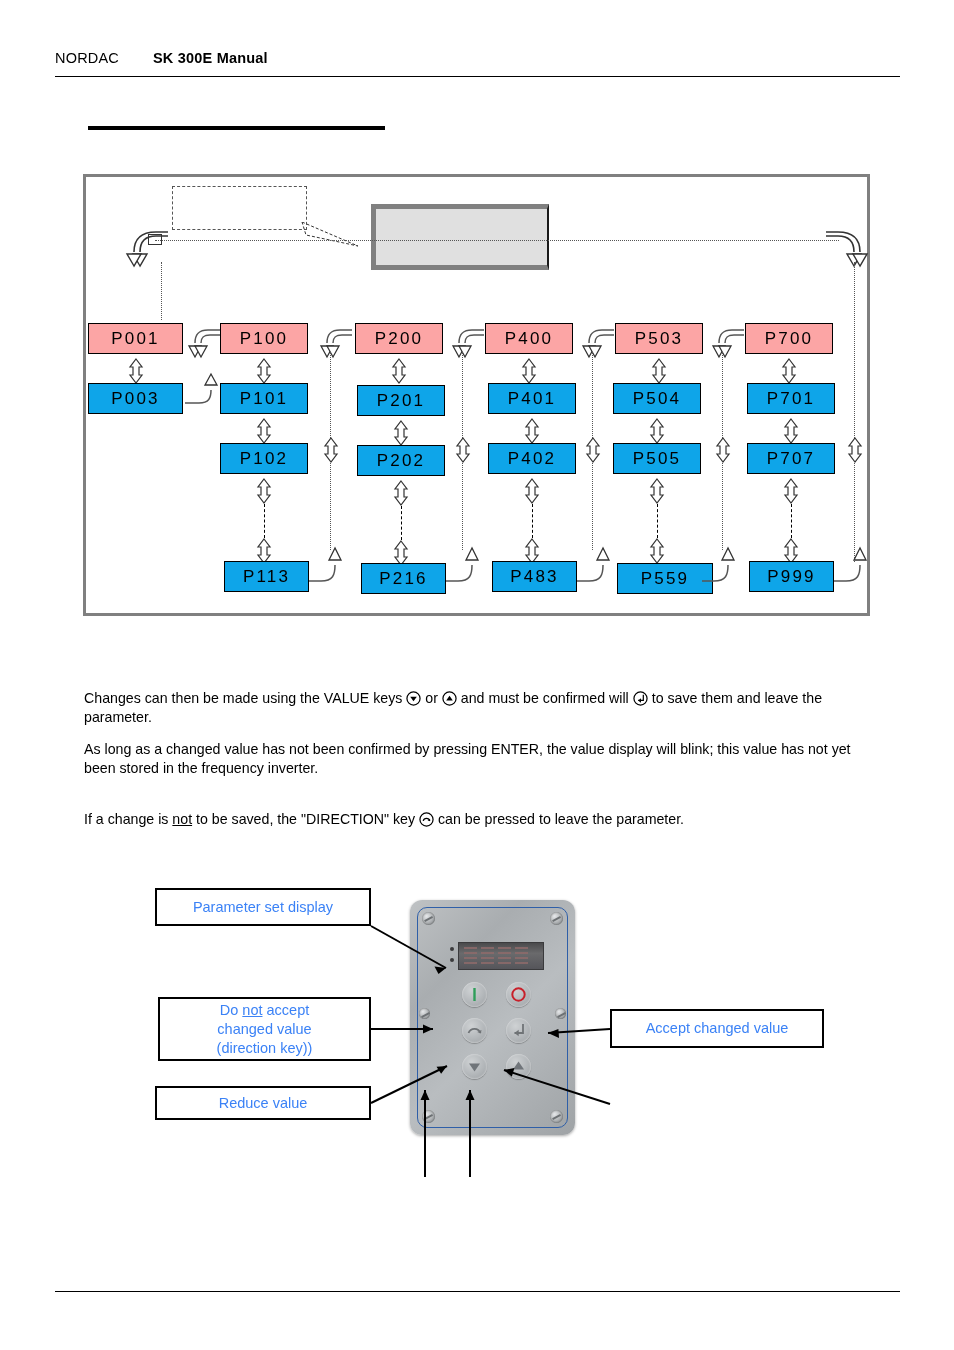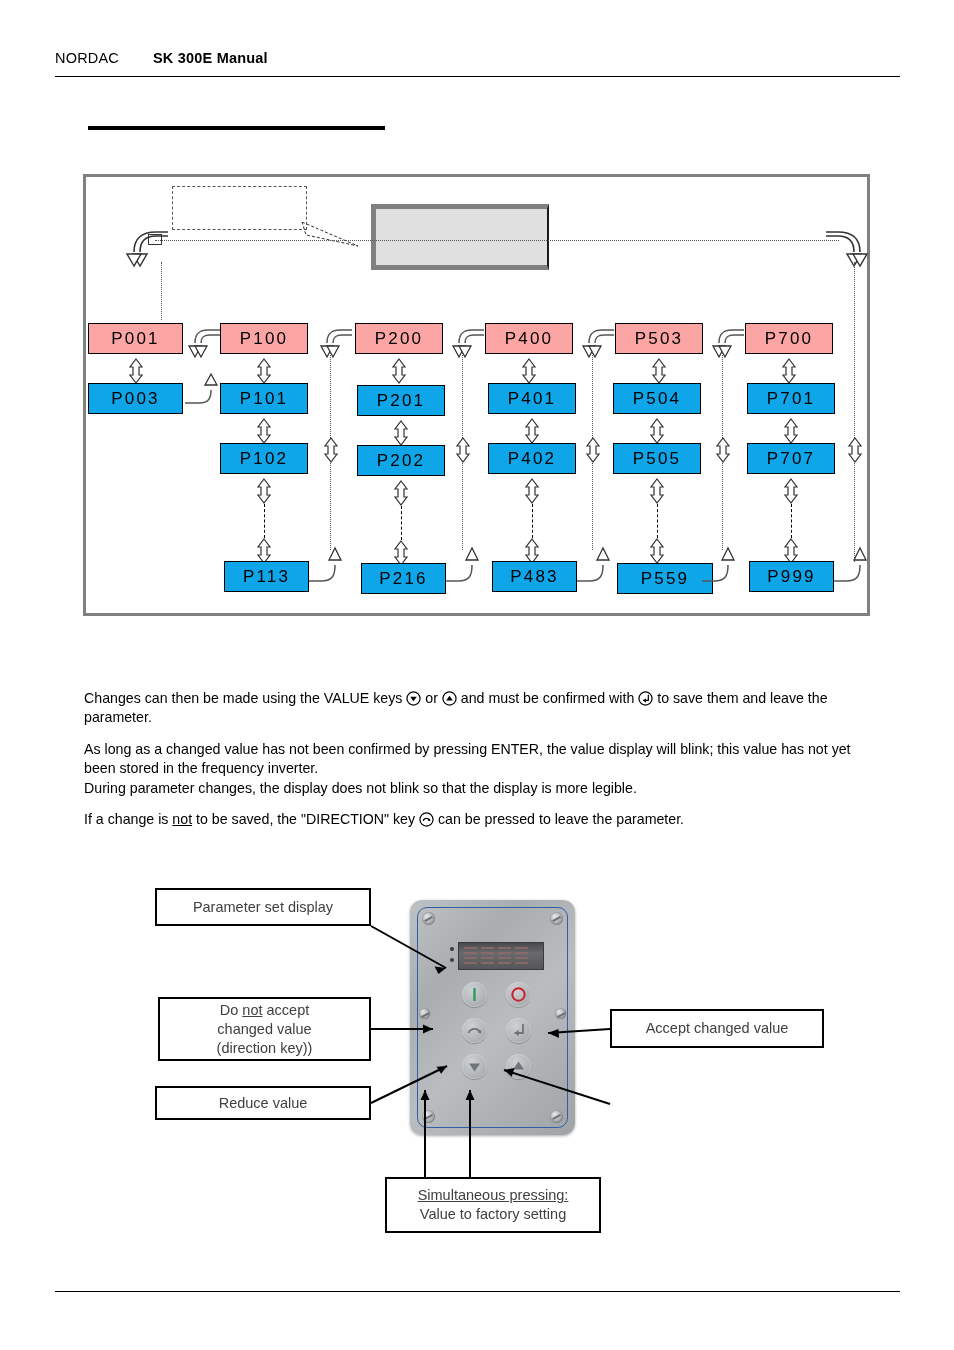--- a/index.html
+++ b/index.html
@@ -57,21 +57,21 @@
   
   .loop{position:absolute;}
 
   
   .txt{position:absolute;font-size:14.2px;line-height:19px;color:#000;}
   .txt .gap{display:inline-block;}
   .key{display:inline-block;vertical-align:-3px;width:15px;height:15px;}
   u{text-decoration:underline;}
 
   .lbl{position:absolute;box-sizing:border-box;border:2px solid #000;background:#fff;
-       font-size:14.5px;line-height:19px;text-align:center;color:#404040;
+       font-size:14.5px;line-height:19px;text-align:center;color:#3b82f6;
        display:flex;align-items:center;justify-content:center;padding:3px 6px;}
 
   
   .keypad{position:absolute;left:410px;top:900px;width:165px;height:235px;
           border-radius:12px;
           background:linear-gradient(135deg,#bfc2c4 0%,#a9adb0 28%,#b9bdc0 55%,#9fa3a6 100%);
           box-shadow:0 1px 3px rgba(0,0,0,.35);overflow:hidden;}
   .keypad .inset{position:absolute;left:7px;top:7px;right:7px;bottom:7px;
                  border:1.5px solid #2f5fa8;border-radius:10px;}
   .screw{position:absolute;width:13px;height:13px;border-radius:50%;
@@ -314,32 +314,31 @@
     <span>Changes can then be made using the VALUE keys</span>
     <svg class="key" viewBox="0 0 16 16">
       <circle cx="8" cy="8" r="7" fill="none" stroke="#000" stroke-width="1.3"></circle>
       <path d="M4.5 6 h7 l-3.5 5 z" fill="#000"></path>
     </svg>
     <span>or</span>
     <svg class="key" viewBox="0 0 16 16">
       <circle cx="8" cy="8" r="7" fill="none" stroke="#000" stroke-width="1.3"></circle>
       <path d="M4.5 10 h7 l-3.5 -5 z" fill="#000"></path>
     </svg>
-    <span>and must be confirmed with</span>
+    <span>and must be confirmed will</span>
     <svg class="key" viewBox="0 0 16 16">
       <circle cx="8" cy="8" r="7" fill="none" stroke="#000" stroke-width="1.3"></circle>
       <path d="M11 4 V10 H5.5" fill="none" stroke="#000" stroke-width="1.3"></path>
       <path d="M5.5 10 l3 -2.4 v4.8 z" fill="#000"></path>
     </svg>
     <span>to save them and leave the parameter.</span>
   </div>
 
   <div class="txt" style="left:84px;top:740px;width:790px;">As long as a changed value has not been confirmed by pressing ENTER, the value display will blink; this value has not yet been stored in the frequency inverter.</div>
 
-  <div class="txt" style="left:84px;top:779px;width:790px;">During parameter changes, the display does not blink so that the display is more legible.</div>
 
   <div class="txt" style="left:84px;top:810px;width:790px;">
     <span>If a change is</span>
     <u>not</u>
     <span>to be saved, the "DIRECTION" key</span>
     <svg class="key" viewBox="0 0 16 16">
       <circle cx="8" cy="8" r="7" fill="none" stroke="#000" stroke-width="1.3"></circle>
       <path d="M4.5 9.5 A3.6 3.6 0 0 1 11.5 9.5" fill="none" stroke="#000" stroke-width="1.4"></path>
       <path d="M11.5 9.8 l-2.4 -1 l2.8 -1.3 z" fill="#000"></path>
     </svg>
@@ -409,24 +408,20 @@
     </div>
     <div>changed value</div>
     <div>(direction key))</div>
   </div>
 
   <div class="lbl" style="left:155px;top:1086px;width:216px;height:34px;">Reduce value</div>
 
   <div class="lbl" style="left:610px;top:1009px;width:214px;height:39px;">Accept changed value</div>
 
 
-  <div class="lbl" style="left:385px;top:1177px;width:216px;height:56px;flex-direction:column;">
-    <u>Simultaneous pressing:</u>
-    <div>Value to factory setting</div>
-  </div>
 
   <svg class="leader" style="left:150px;top:880px;width:700px;height:370px;" viewBox="0 0 700 370">
 
     <path d="M221 46 L296 88" stroke="#000" stroke-width="2" fill="none"></path>
     <path d="M296 88 l-11.5 -1.5 l4 7.5 z" fill="#000"></path>
 
     <path d="M221 149 L283 149" stroke="#000" stroke-width="2" fill="none"></path>
     <path d="M283 149 l-10 -4.5 v9 z" fill="#000"></path>
 
     <path d="M221 223 L297 186" stroke="#000" stroke-width="2" fill="none"></path>

